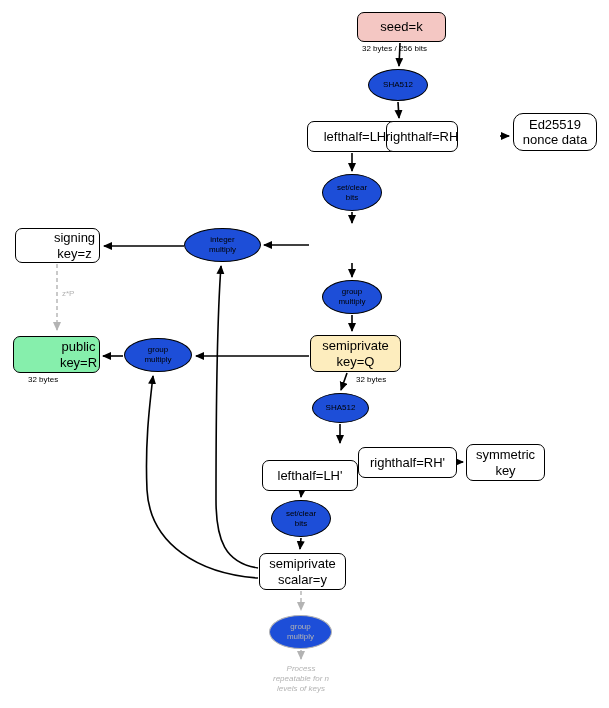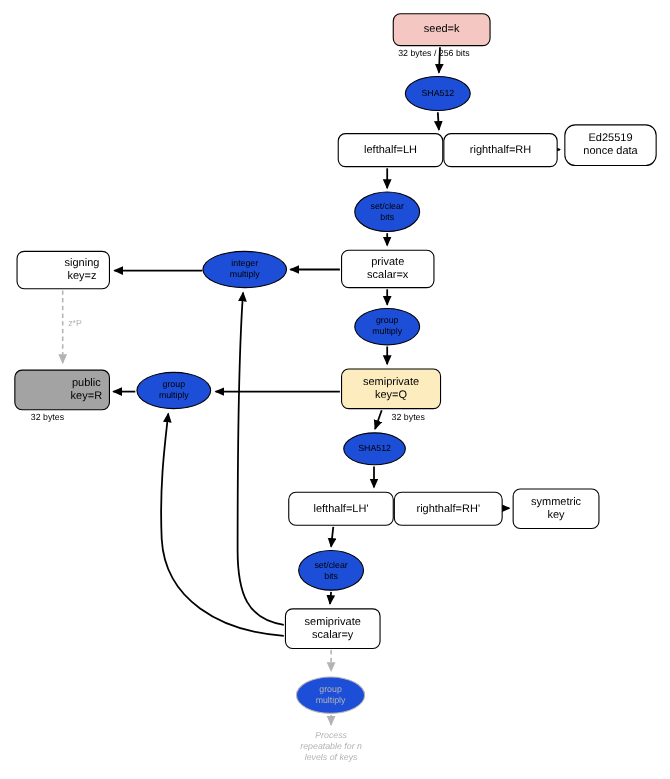--- a/index.html
+++ b/index.html
@@ -15,31 +15,31 @@
     position:absolute;
     display:flex; align-items:center; justify-content:center;
     text-align:center; white-space:pre-line;
     box-sizing:border-box;
     color:#000;
   }
   .box {
     background:#ffffff;
     border:1.7px solid #000;
     border-radius:7px;
-    font-size:10px; line-height:1.18;
+    font-size:13px; line-height:1.18;
   }
   .ellipse {
     background:#1d4ed8;
     border:1.5px solid #000;
     border-radius:50%;
     font-size:8px; line-height:1.25;
   }
   .fill-seed   { background:#f4c7c3; }
   .fill-semi   { background:#fdedbe; }
-  .fill-public { background:#a3a3a3;padding-left:44px; }
+  .fill-public { background:#86efac;padding-left:44px; }
   .note {
     position:absolute;
     font-size:8px; line-height:1.25;
     white-space:pre-line;
     color:#000;
   }
   .muted { color:#b3b3b3;text-align:right; }
   .ellipse.gray { border-color:#b3b3b3; color:#b3b3b3; }
   .center { text-align:center; }
 </style>
@@ -87,30 +87,28 @@
   </svg>
 
   <div class="node box fill-seed" style="left:357px; top:12px; width:89px; height:30px;">seed=k</div>
 
   <div class="note" style="left:362px; top:44px;">32 bytes / 256 bits</div>
 
   <div class="node ellipse" style="left:368px; top:69px; width:60px; height:32px;">SHA512</div>
 
   <div class="node box" style="left:307px; top:121px; width:96px; height:31px;">lefthalf=LH</div>
 
-  <div class="node box" style="left:403px; top:121px; width:104px; height:31px;">righthalf=RH</div>
+  <div class="node box" style="left:386px; top:121px; width:72px; height:31px;">righthalf=RH</div>
 
   <div class="node box" style="left:513px; top:113px; width:84px; height:38px;border-radius:10px;">Ed25519
 nonce data</div>
 
   <div class="node ellipse" style="left:322px; top:174px; width:60px; height:37px;">set/clear
 bits</div>
 
-  <div class="node box" style="left:310px; top:227px; width:85px; height:35px;">private
-scalar=x</div>
 
   <div class="node ellipse" style="left:184px; top:228px; width:77px; height:34px;">integer
 multiply</div>
 
   <div class="node box" style="left:15px; top:228px; width:85px; height:35px;padding-left:34px;">signing
 key=z</div>
 
   <div class="note muted" style="left:62px; top:289px;">z*P</div>
 
   <div class="node box fill-public" style="left:13px; top:336px; width:87px; height:37px;">public
@@ -124,21 +122,21 @@
   <div class="node box fill-semi" style="left:310px; top:335px; width:91px; height:37px;">semiprivate
 key=Q</div>
 
   <div class="note" style="left:356px; top:375px;">32 bytes</div>
 
   <div class="node ellipse" style="left:124px; top:338px; width:68px; height:34px;">group
 multiply</div>
 
   <div class="node ellipse" style="left:312px; top:393px; width:57px; height:30px;">SHA512</div>
 
-  <div class="node box" style="left:262px; top:447px; width:96px; height:31px;">lefthalf=LH'</div>
+  <div class="node box" style="left:262px; top:460px; width:96px; height:31px;">lefthalf=LH'</div>
 
   <div class="node box" style="left:358px; top:447px; width:99px; height:31px;">righthalf=RH'</div>
 
   <div class="node box" style="left:466px; top:444px; width:79px; height:37px;">symmetric
 key</div>
 
   <div class="node ellipse" style="left:271px; top:500px; width:60px; height:37px;">set/clear
 bits</div>
 
   <div class="node box" style="left:259px; top:553px; width:87px; height:37px;">semiprivate

